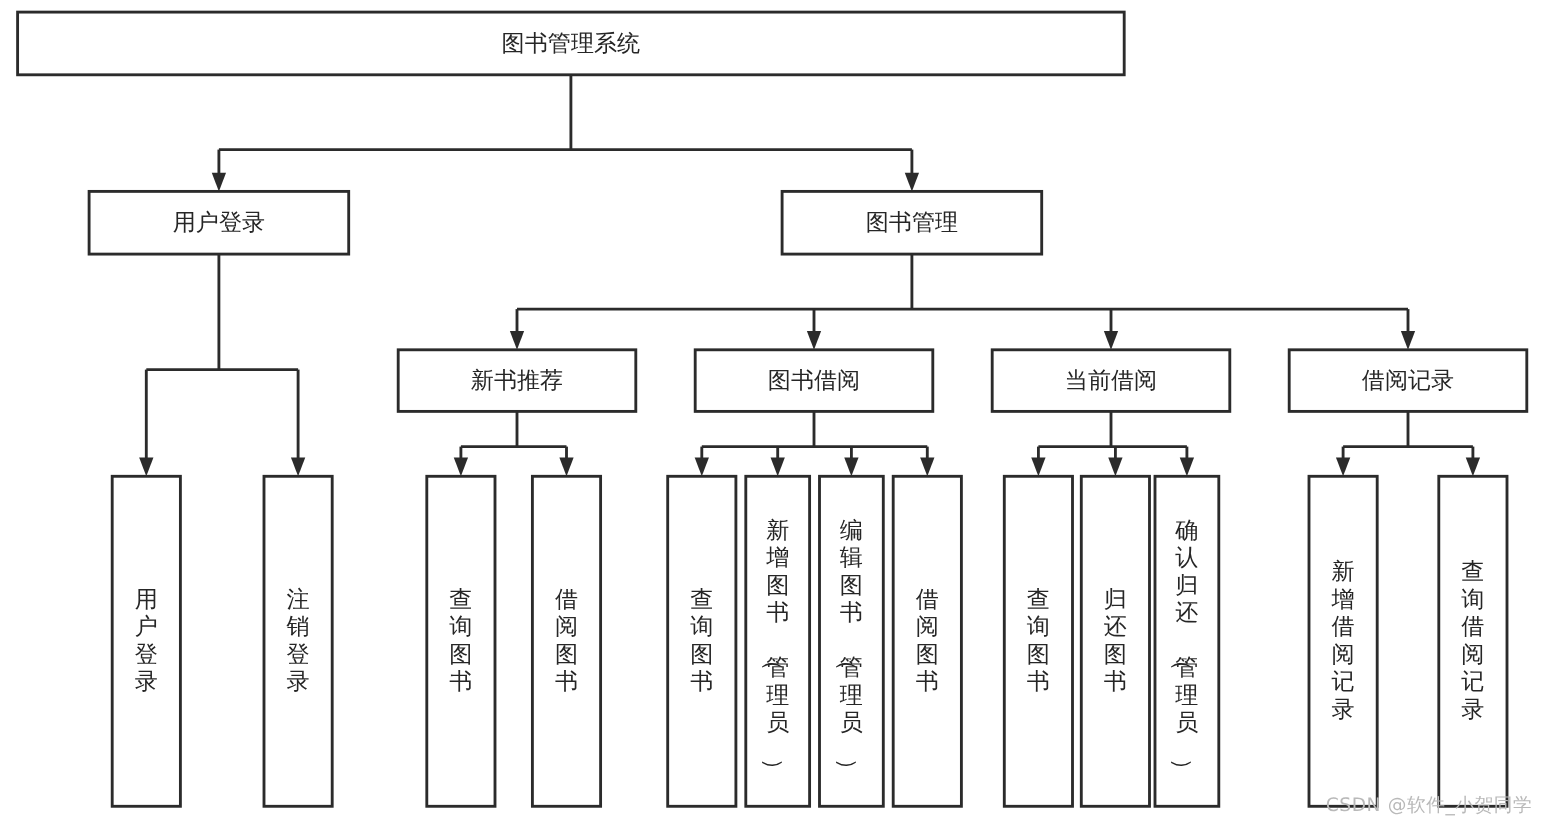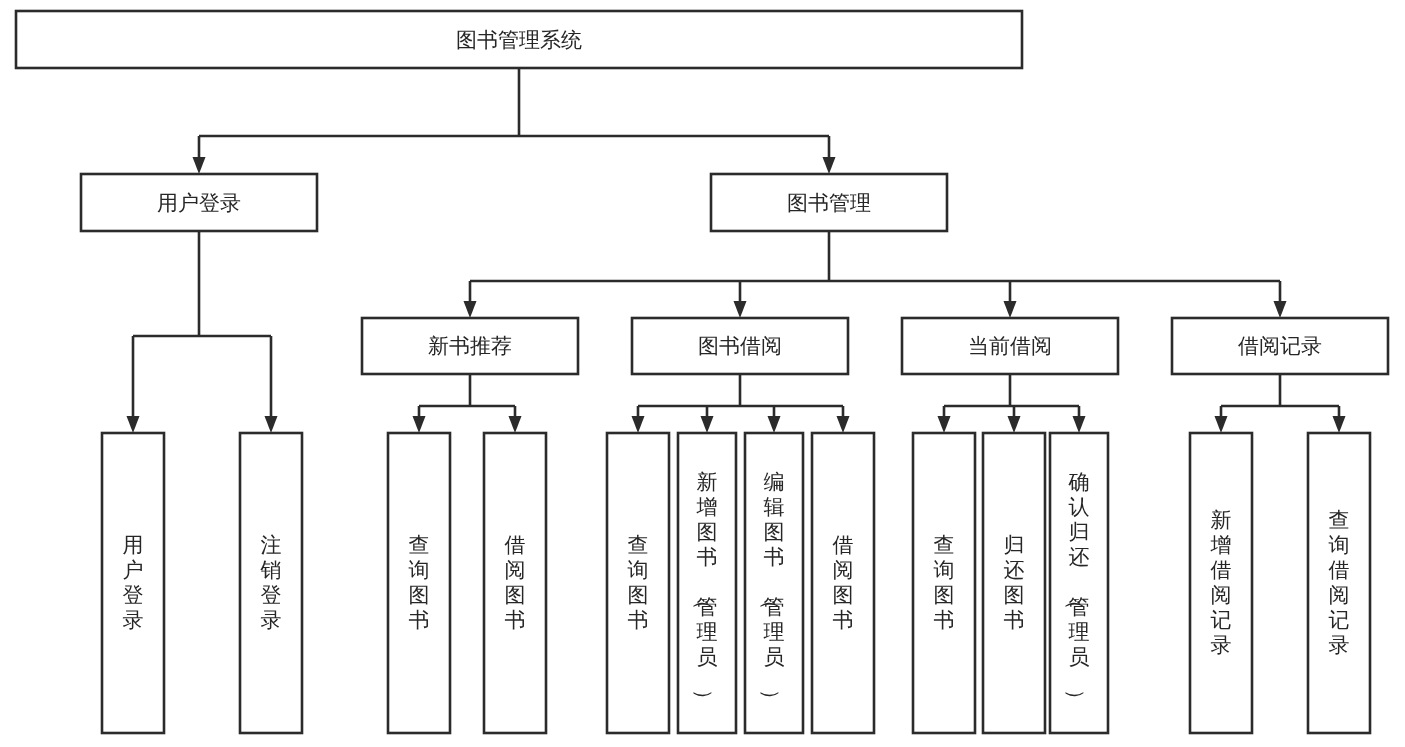--- a/index.html
+++ b/index.html
@@ -203,13 +203,14 @@
         <g>
           <rect x="1190" y="433" width="62" height="300" class="node-rect"></rect>
           <text x="1221" y="526.5" class="node-label-vert"><tspan x="1221" dy="0">新</tspan><tspan x="1221" dy="25">增</tspan><tspan x="1221" dy="25">借</tspan><tspan x="1221" dy="25">阅</tspan><tspan x="1221" dy="25">记</tspan><tspan x="1221" dy="25">录</tspan></text>
         </g>
         <g>
           <rect x="1308" y="433" width="62" height="300" class="node-rect"></rect>
           <text x="1339" y="526.5" class="node-label-vert"><tspan x="1339" dy="0">查</tspan><tspan x="1339" dy="25">询</tspan><tspan x="1339" dy="25">借</tspan><tspan x="1339" dy="25">阅</tspan><tspan x="1339" dy="25">记</tspan><tspan x="1339" dy="25">录</tspan></text>
         </g>
       </g>
   </svg>
+  <div class="watermark">CSDN @软件_小贺同学</div>
 </div>
 
 </body></html>

